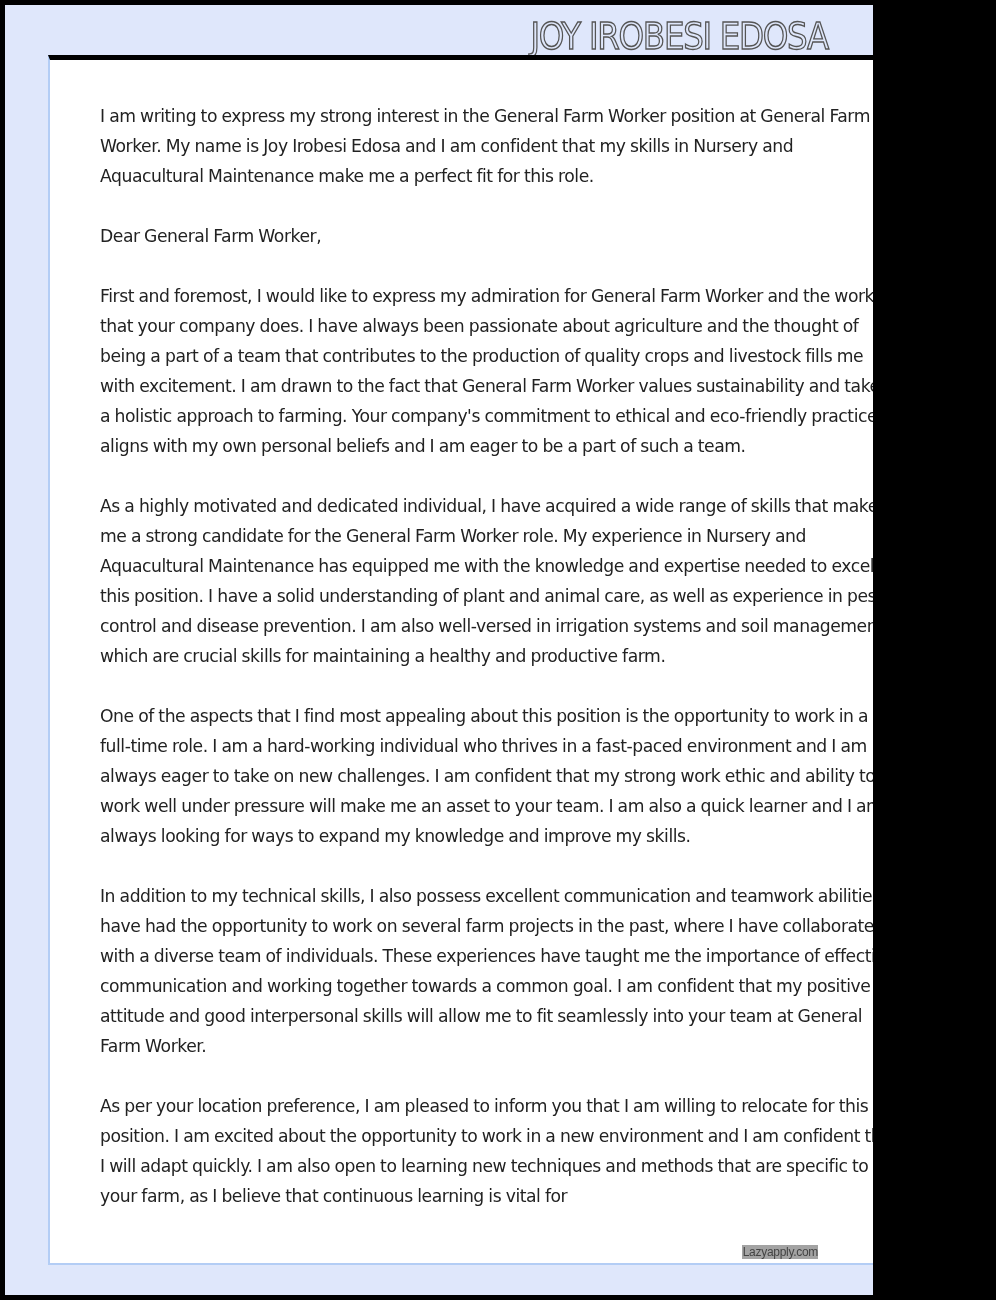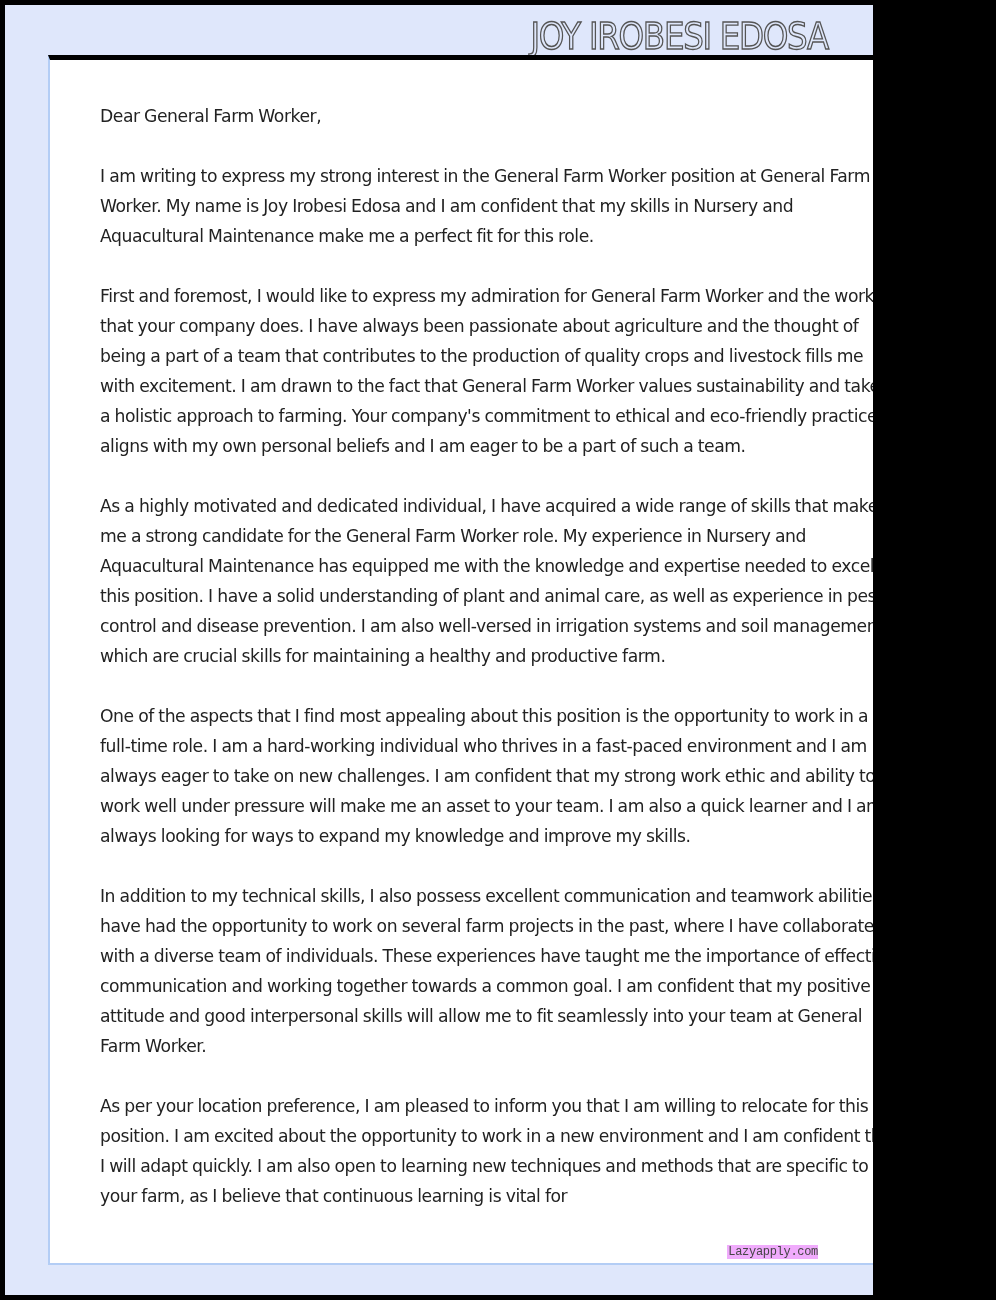--- a/index.html
+++ b/index.html
@@ -63,41 +63,41 @@
       word-spacing: -0.5px;
       z-index: 2;
     }
     .letter p {
       margin: 0 0 30px 0;
     }
     .watermark {
       position: absolute;
       right: 55px;
       top: 1240px;
-      font-family: Liberation Mono, monospace;
+      font-family: Liberation Sans, sans-serif;
       font-size: 12px;
       letter-spacing: -0.3px;
       color: #444444;
       z-index: 3;
-      background: #f0abfc;
+      background: #a3a3a3;
       padding-left: 1px;
     }
   </style>
 </head>
 <body>
 
 <div class="page-bg">
 
   <div class="name-header">JOY IROBESI EDOSA</div>
 
   <div class="card"></div>
 
   <div class="letter">
+    <p>I am writing to express my strong interest in the General Farm Worker position at General Farm Worker. My name is Joy Irobesi Edosa and I am confident that my skills in Nursery and Aquacultural Maintenance make me a perfect fit for this role.</p>
     <p>Dear General Farm Worker,</p>
-    <p>I am writing to express my strong interest in the General Farm Worker position at General Farm Worker. My name is Joy Irobesi Edosa and I am confident that my skills in Nursery and Aquacultural Maintenance make me a perfect fit for this role.</p>
     <p>First and foremost, I would like to express my admiration for General Farm Worker and the work that your company does. I have always been passionate about agriculture and the thought of being a part of a team that contributes to the production of quality crops and livestock fills me with excitement. I am drawn to the fact that General Farm Worker values sustainability and takes a holistic approach to farming. Your company's commitment to ethical and eco-friendly practices aligns with my own personal beliefs and I am eager to be a part of such a team.</p>
     <p>As a highly motivated and dedicated individual, I have acquired a wide range of skills that make me a strong candidate for the General Farm Worker role. My experience in Nursery and Aquacultural Maintenance has equipped me with the knowledge and expertise needed to excel in this position. I have a solid understanding of plant and animal care, as well as experience in pest control and disease prevention. I am also well-versed in irrigation systems and soil management, which are crucial skills for maintaining a healthy and productive farm.</p>
     <p>One of the aspects that I find most appealing about this position is the opportunity to work in a full-time role. I am a hard-working individual who thrives in a fast-paced environment and I am always eager to take on new challenges. I am confident that my strong work ethic and ability to work well under pressure will make me an asset to your team. I am also a quick learner and I am always looking for ways to expand my knowledge and improve my skills.</p>
     <p>In addition to my technical skills, I also possess excellent communication and teamwork abilities. I have had the opportunity to work on several farm projects in the past, where I have collaborated with a diverse team of individuals. These experiences have taught me the importance of effective communication and working together towards a common goal. I am confident that my positive attitude and good interpersonal skills will allow me to fit seamlessly into your team at General Farm Worker.</p>
     <p>As per your location preference, I am pleased to inform you that I am willing to relocate for this position. I am excited about the opportunity to work in a new environment and I am confident that I will adapt quickly. I am also open to learning new techniques and methods that are specific to your farm, as I believe that continuous learning is vital for</p>
   </div>
 
   <div class="watermark">Lazyapply.com</div>
 
 </div>

